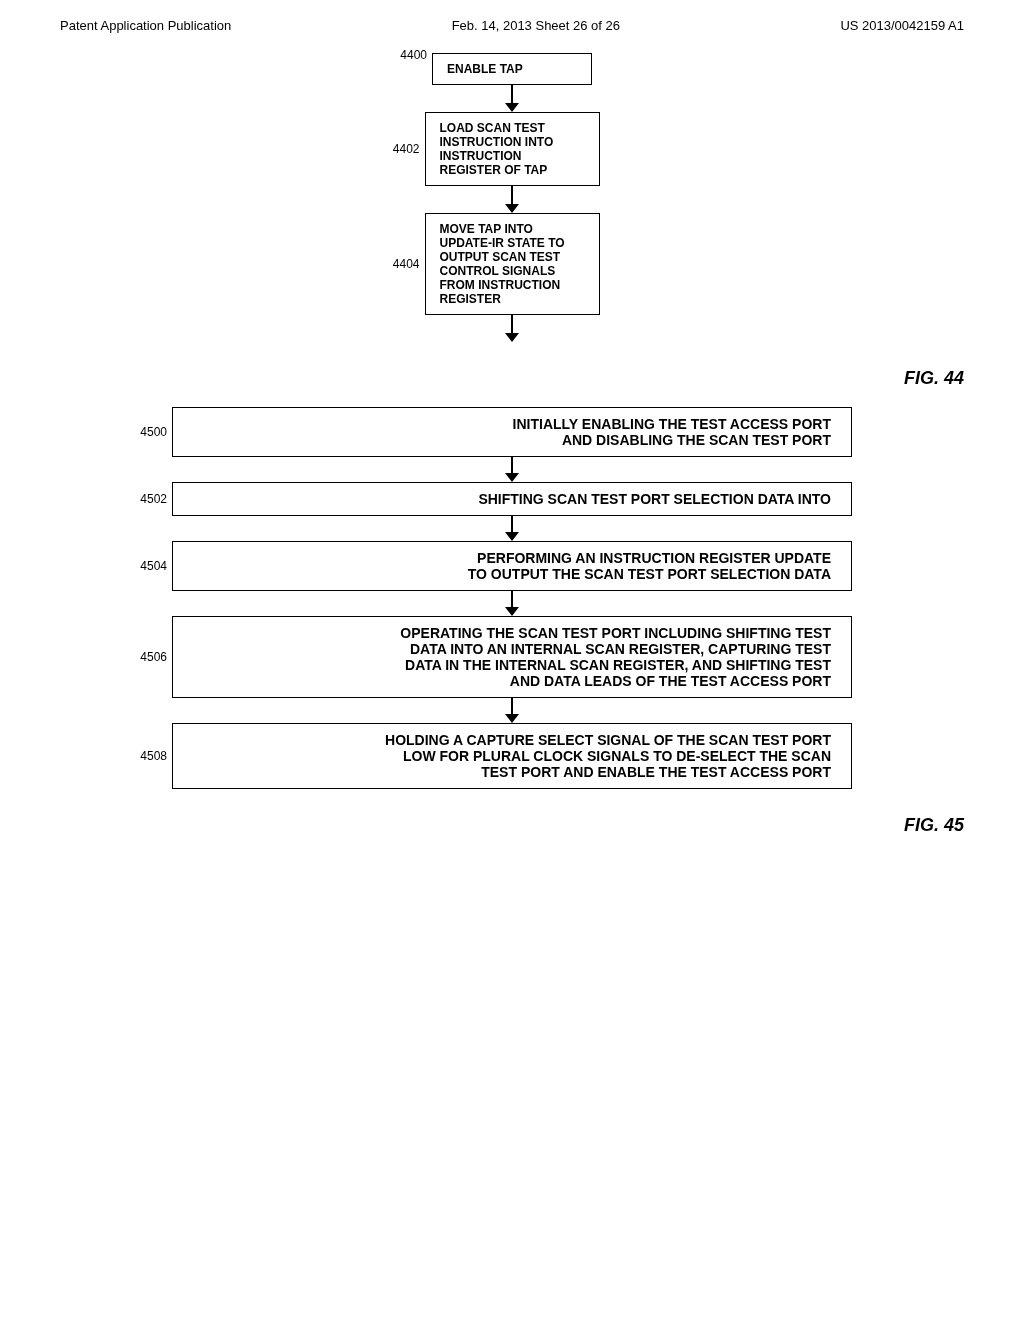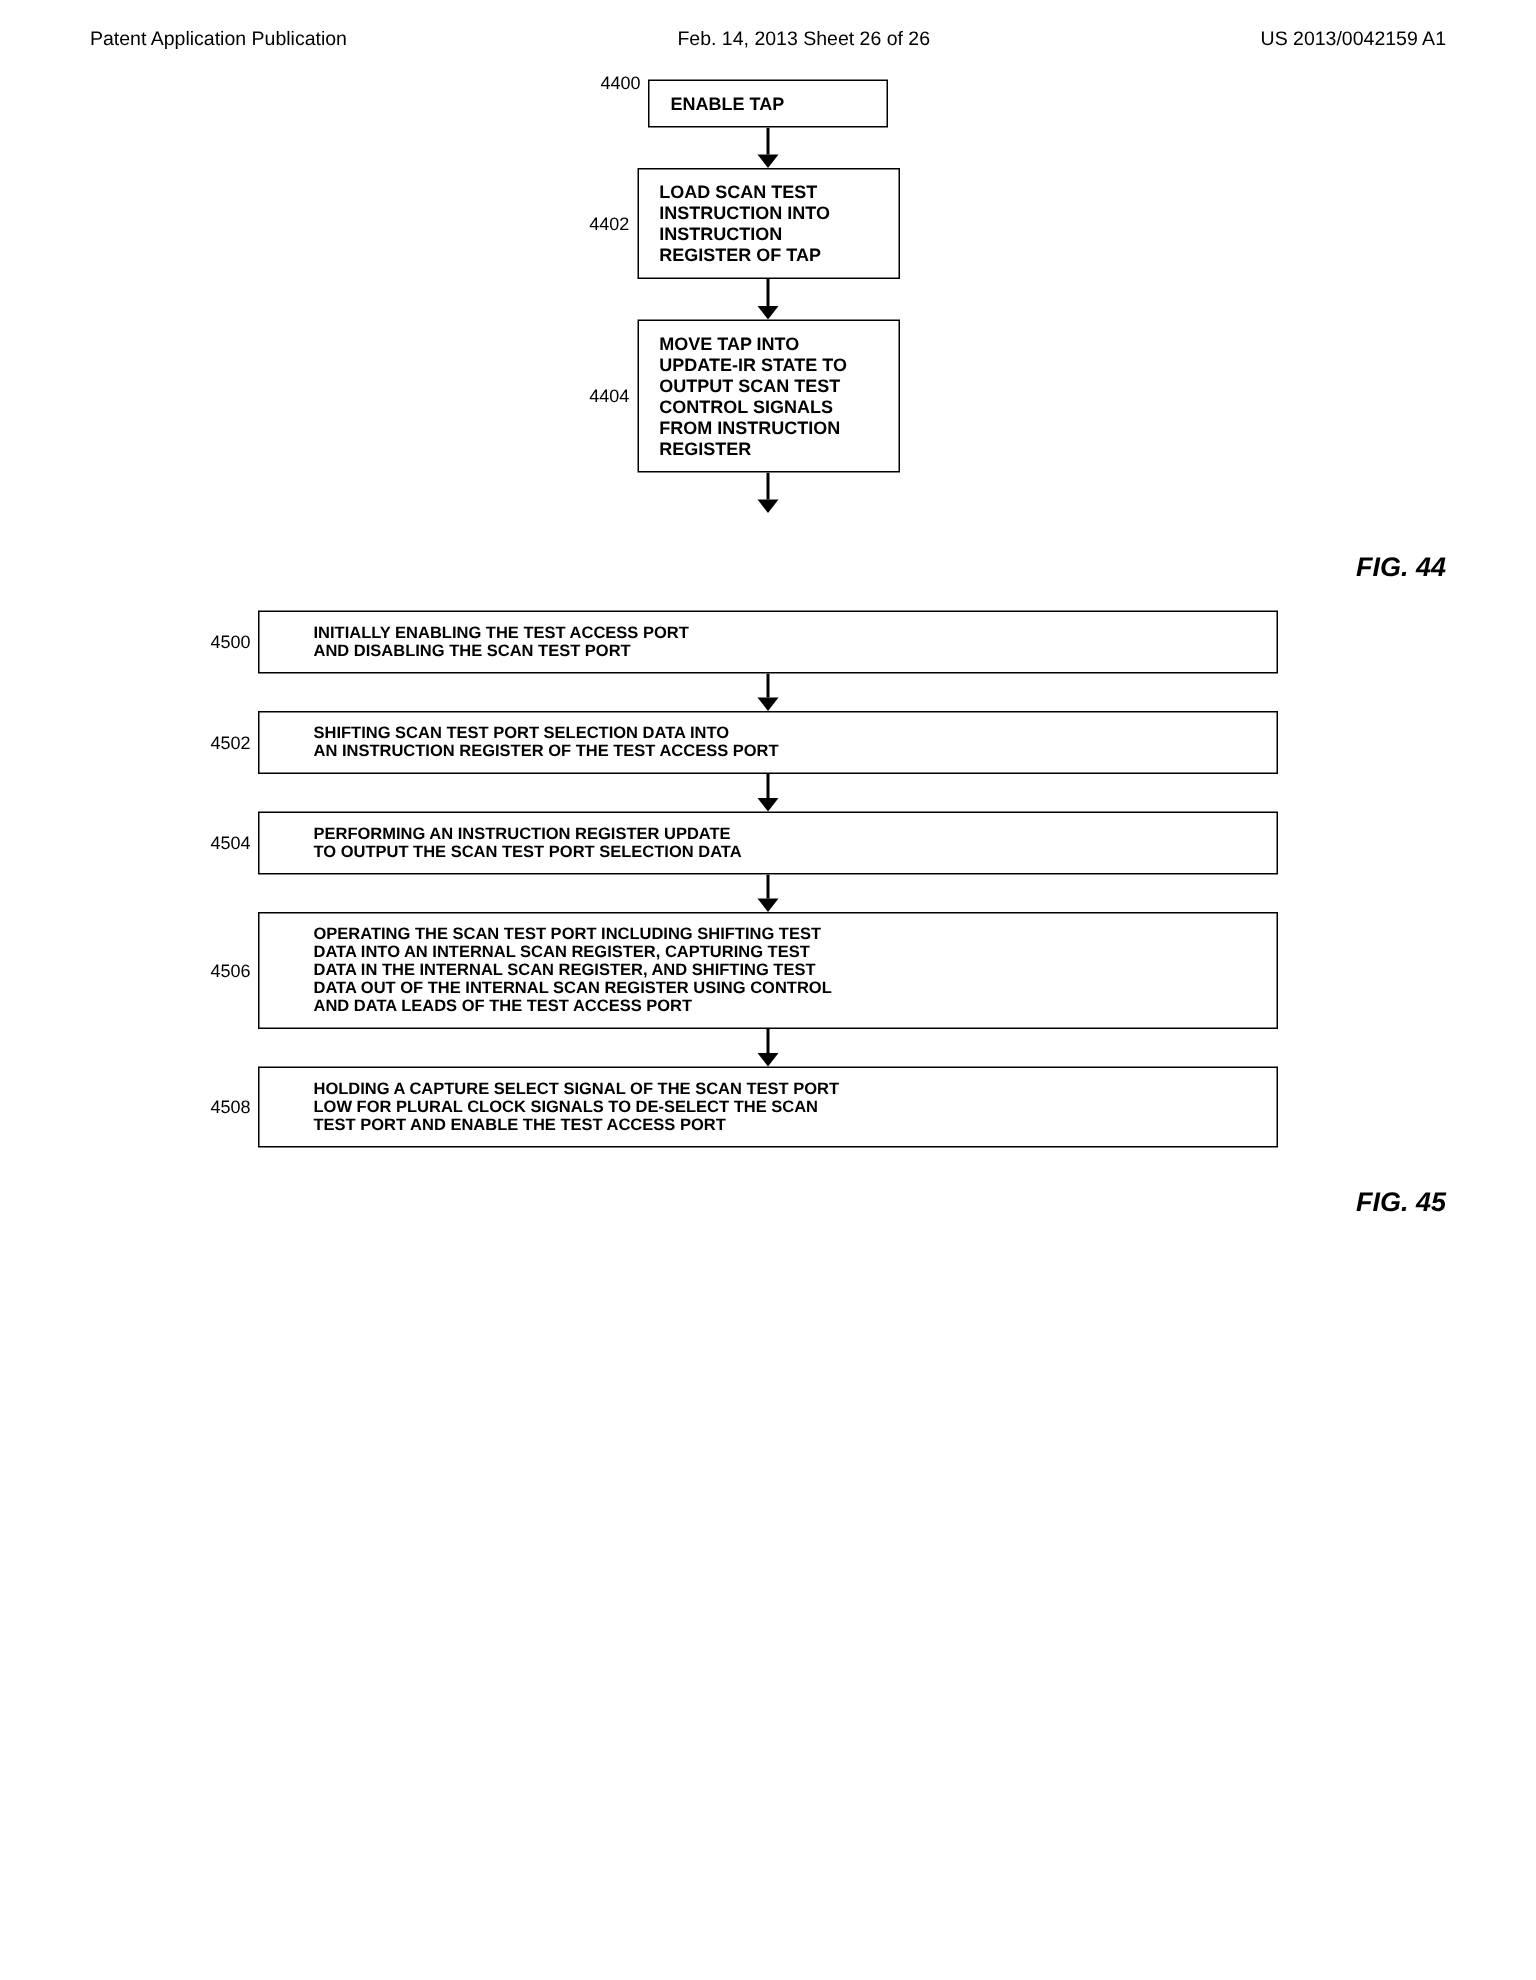--- a/index.html
+++ b/index.html
@@ -67,24 +67,24 @@
     }
     
     .fig45-container {
       display: flex;
       flex-direction: column;
       align-items: center;
       margin-top: 5px;
     }
     .fig45-box {
       border: 1.5px solid #000;
-      text-align: left;
-      font-size: 11px;
+      text-align: right;
+      font-size: 14px;
       font-weight: bold;
-      padding: 8px 36px;
+      padding: 8px 20px;
       background: #fff;
       position: relative;
       width: 680px;
     }
   </style>
 </head>
 <body>
 
 <div class="page-header">
   <span>Patent Application Publication</span>
@@ -136,41 +136,39 @@
           <div>INITIALLY ENABLING THE TEST ACCESS PORT</div>
           <div>AND DISABLING THE SCAN TEST PORT</div>
         </div>
         <span class="label-left" style="right: calc(100% + 5px);">4500</span>
       </div>
       <div class="arrow-line" style="height: 16px;"></div>
       <div class="arrow-down"></div>
       <div style="position: relative; display: inline-block;">
         <div class="fig45-box">
           <div>SHIFTING SCAN TEST PORT SELECTION DATA INTO</div>
-          <div>AN INSTRUCTION REGISTER OF THE TEST ACCESS PORT</div>
         </div>
         <span class="label-left" style="right: calc(100% + 5px);">4502</span>
       </div>
       <div class="arrow-line" style="height: 16px;"></div>
       <div class="arrow-down"></div>
       <div style="position: relative; display: inline-block;">
         <div class="fig45-box">
           <div>PERFORMING AN INSTRUCTION REGISTER UPDATE</div>
           <div>TO OUTPUT THE SCAN TEST PORT SELECTION DATA</div>
         </div>
         <span class="label-left" style="right: calc(100% + 5px);">4504</span>
       </div>
       <div class="arrow-line" style="height: 16px;"></div>
       <div class="arrow-down"></div>
       <div style="position: relative; display: inline-block;">
         <div class="fig45-box">
           <div>OPERATING THE SCAN TEST PORT INCLUDING SHIFTING TEST</div>
           <div>DATA INTO AN INTERNAL SCAN REGISTER, CAPTURING TEST</div>
           <div>DATA IN THE INTERNAL SCAN REGISTER, AND SHIFTING TEST</div>
-          <div>DATA OUT OF THE INTERNAL SCAN REGISTER USING CONTROL</div>
           <div>AND DATA LEADS OF THE TEST ACCESS PORT</div>
         </div>
         <span class="label-left" style="right: calc(100% + 5px);">4506</span>
       </div>
       <div class="arrow-line" style="height: 16px;"></div>
       <div class="arrow-down"></div>
       <div style="position: relative; display: inline-block;">
         <div class="fig45-box">
           <div>HOLDING A CAPTURE SELECT SIGNAL OF THE SCAN TEST PORT</div>
           <div>LOW FOR PLURAL CLOCK SIGNALS TO DE-SELECT THE SCAN</div>

